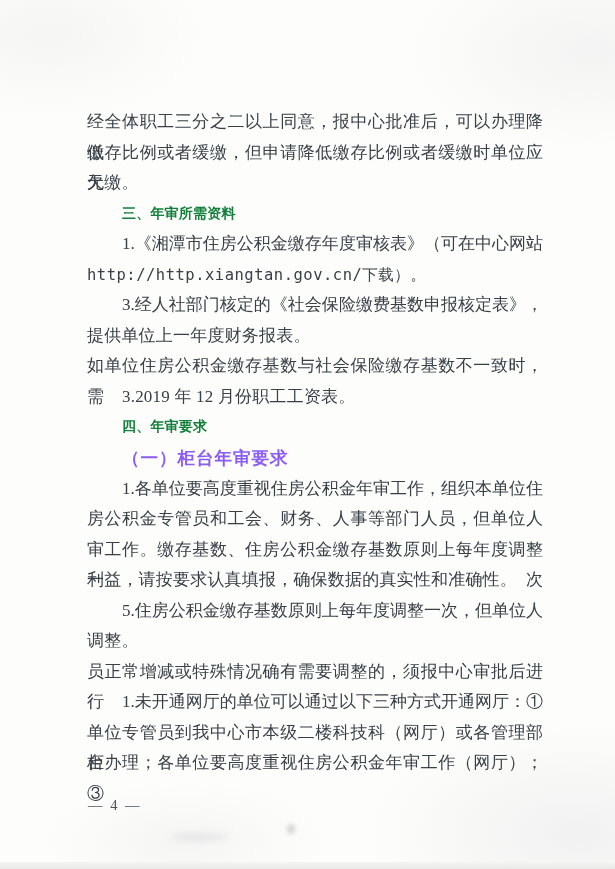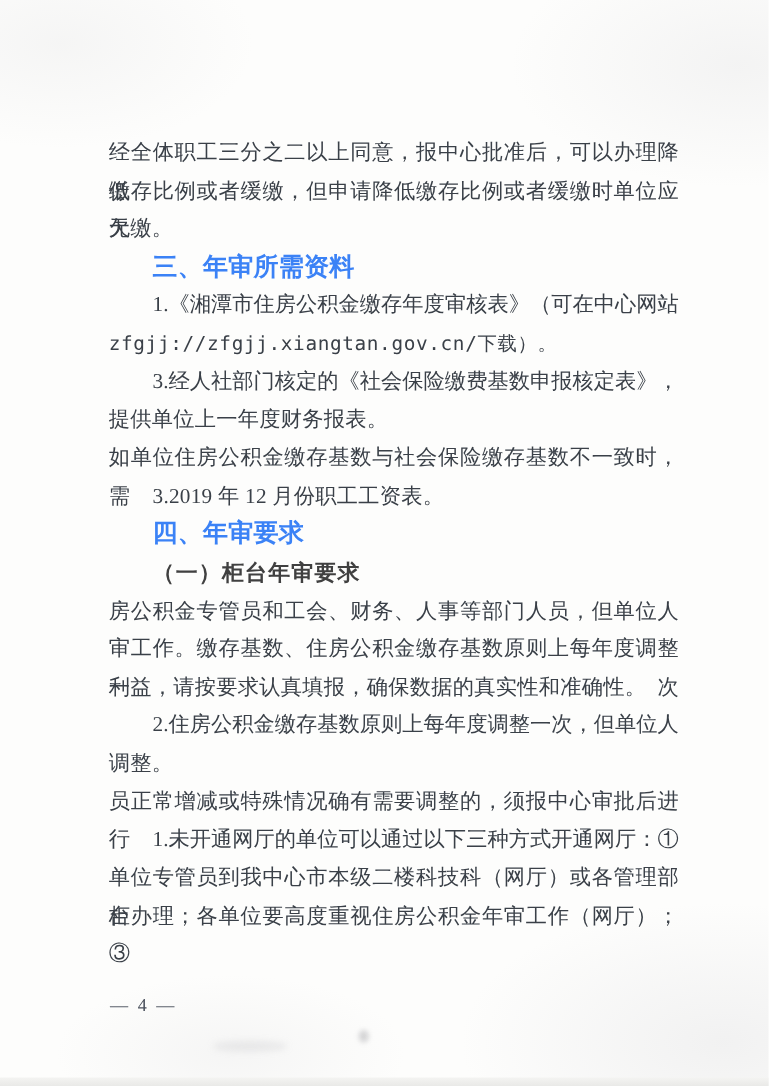--- a/index.html
+++ b/index.html
@@ -47,26 +47,26 @@
   }
   .line.justify{
     white-space:normal;
     text-align:justify;
     text-align-last:justify;
     text-justify:inter-character;
     letter-spacing:0;
   }
   .line.indent{padding-left:35px;}
   .line.heading1{
-    font-family:Liberation Sans, sans-serif;
-    font-weight:bold;color:#3b82f6;font-size:20px;
+    font-family:Liberation Mono, monospace;
+    font-weight:bold;color:#15803d;font-size:14px;
   }
   .line.heading2{
     font-family:"Liberation Serif",serif;
-    font-weight:bold;color:#404040;font-size:17.5px;
+    font-weight:bold;color:#8b5cf6;font-size:17.5px;
     letter-spacing:1px;
   }
   .line.url{
     font-family:"DejaVu Sans Mono","Liberation Mono",monospace;
     font-size:15.5px;letter-spacing:0.5px;
   }
   .page-footer{
     position:absolute;left:88px;top:797px;
     font-size:14.5px;color:#4a505c;
     font-family:"Liberation Serif",serif;
@@ -79,31 +79,32 @@
 <div class="paper"></div>
 <div class="smudge"></div>
 <div class="smudge2"></div>
 
 <div class="textblock">
     <div class="line body justify">经全体职工三分之二以上同意，报中心批准后，可以办理降低</div>
     <div class="line body justify">缴存比例或者缓缴，但申请降低缴存比例或者缓缴时单位应无</div>
     <div class="line body">欠缴。</div>
     <div class="line heading1 indent">三、年审所需资料</div>
     <div class="line body indent justify">1.《湘潭市住房公积金缴存年度审核表》（可在中心网站</div>
-    <div class="line url">zfgjj://zfgjj.xiangtan.gov.cn/下载）。</div>
+    <div class="line url">http://http.xiangtan.gov.cn/下载）。</div>
     <div class="line body indent justify">3.经人社部门核定的《社会保险缴费基数申报核定表》，</div>
     <div class="line body">提供单位上一年度财务报表。</div>
     <div class="line body justify">如单位住房公积金缴存基数与社会保险缴存基数不一致时，需</div>
     <div class="line body indent">3.2019 年 12 月份职工工资表。</div>
     <div class="line heading1 indent">四、年审要求</div>
     <div class="line heading2 indent">（一）柜台年审要求</div>
+    <div class="line body indent justify">1.各单位要高度重视住房公积金年审工作，组织本单位住</div>
     <div class="line body justify">房公积金专管员和工会、财务、人事等部门人员，但单位人</div>
     <div class="line body justify">审工作。缴存基数、住房公积金缴存基数原则上每年度调整一次</div>
     <div class="line body">利益，请按要求认真填报，确保数据的真实性和准确性。</div>
-    <div class="line body indent justify">2.住房公积金缴存基数原则上每年度调整一次，但单位人</div>
+    <div class="line body indent justify">5.住房公积金缴存基数原则上每年度调整一次，但单位人</div>
     <div class="line body">调整。</div>
     <div class="line body justify">员正常增减或特殊情况确有需要调整的，须报中心审批后进行</div>
     <div class="line body indent justify">1.未开通网厅的单位可以通过以下三种方式开通网厅：①</div>
     <div class="line body justify">单位专管员到我中心市本级二楼科技科（网厅）或各管理部柜</div>
     <div class="line body justify">台办理；各单位要高度重视住房公积金年审工作（网厅）；③</div>
   </div>
 
 <div class="page-footer">— 4 —</div>
 
 <div class="bottom-strip"></div>

